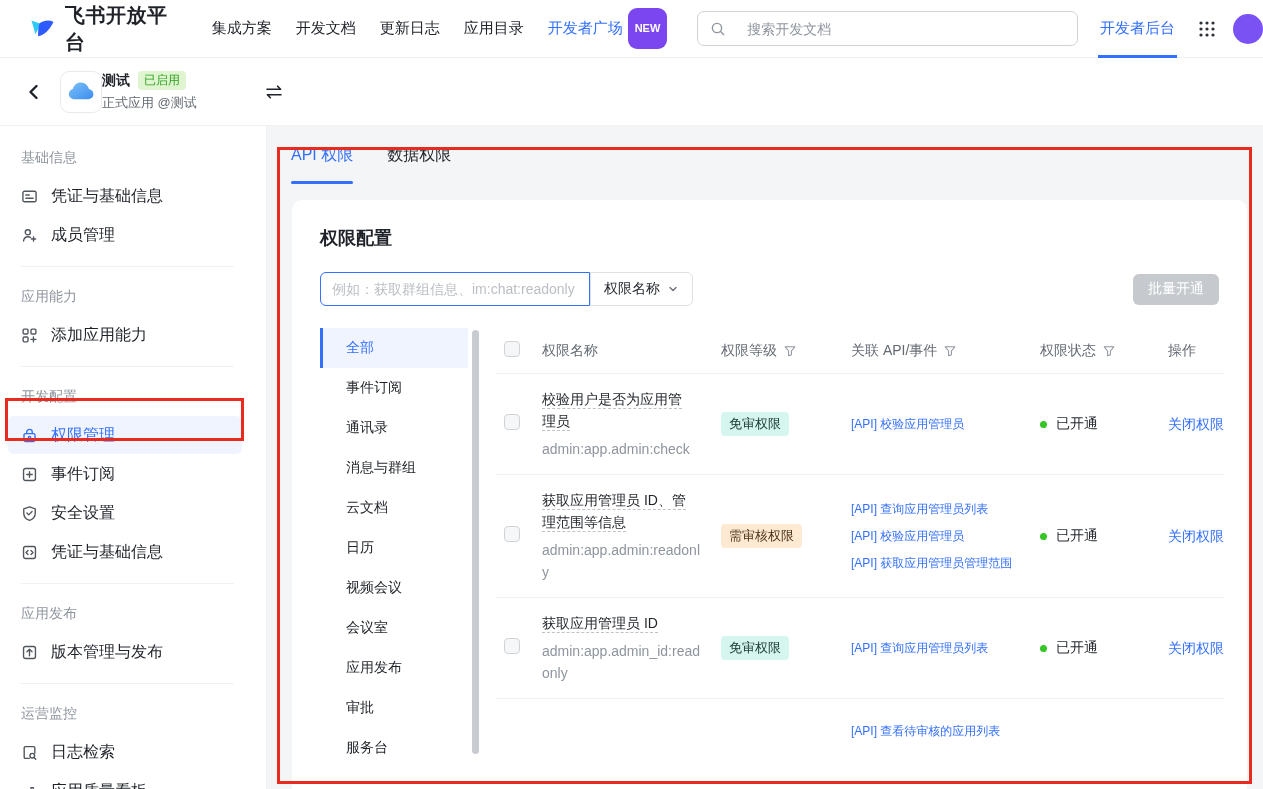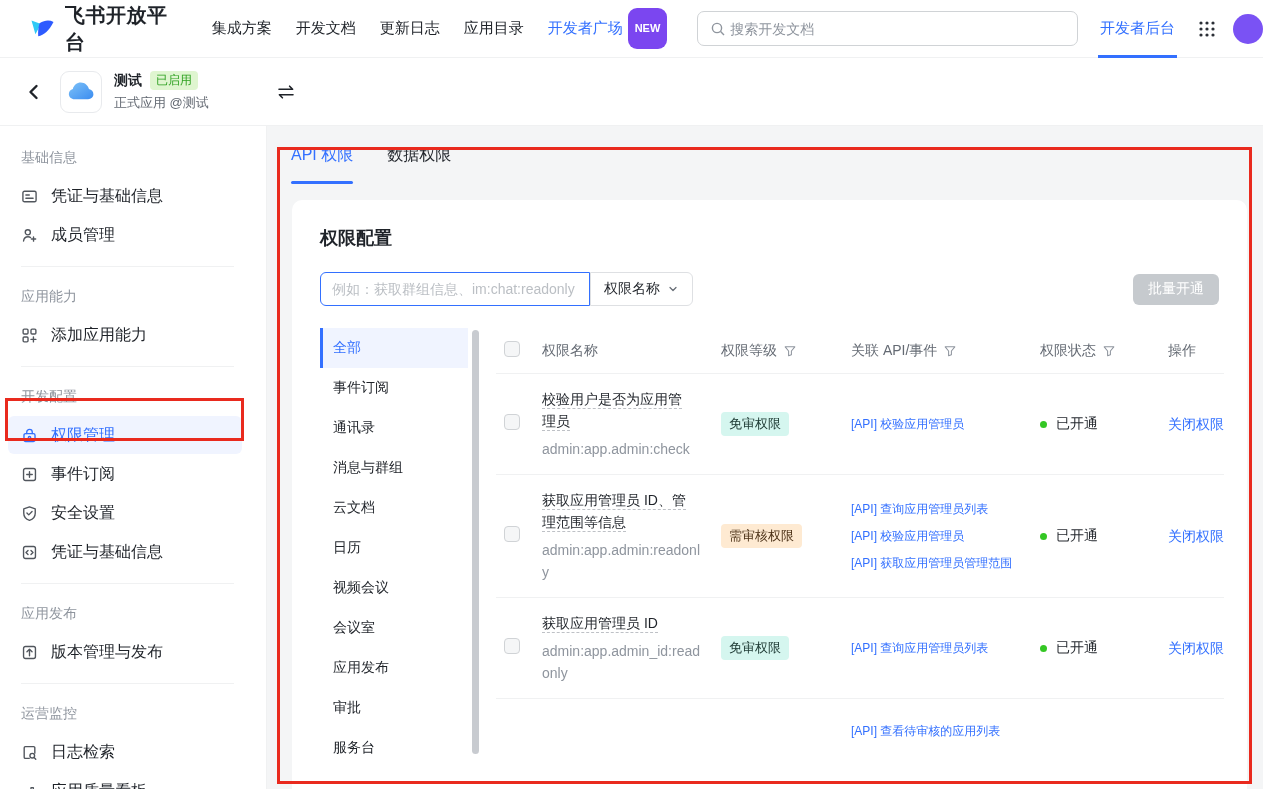--- a/index.html
+++ b/index.html
@@ -10,33 +10,33 @@
   }
   svg { display:block; }
 
   
   .navbar { height:58px; display:flex; align-items:center; padding-left:28px; border-bottom:1px solid #f0f1f2; position:relative; }
   .brand { display:flex; align-items:center; gap:9px; font-size:20px; font-weight:700; letter-spacing:.5px; }
   .nav-items { display:flex; margin-left:26px; gap:24px; font-size:15px; align-items:center; }
   .nav-item { cursor:pointer; display:flex; align-items:center; gap:5px; white-space:nowrap; }
   .nav-item.highlight { color:#3370ff; }
   .badge-new { background:#7b46f0; color:#fff; font-size:11px; font-weight:700; padding:14px 7px; border-radius:9px; line-height:1.2; }
-  .nav-search { margin-left:30px; width:386px; height:35px; border:1px solid #d0d3d6; border-radius:7px; display:flex; align-items:center; padding:0 12px; gap:4px; background:#fff; }
+  .nav-search { margin-left:30px; width:386px; height:35px; border:1px solid #d0d3d6; border-radius:7px; display:flex; align-items:center; padding:0 12px; gap:21px; background:#fff; }
   .nav-search input { border:none; outline:none; flex:1; font-size:14px; color:#1f2329; }
   .nav-search input::placeholder { color:#8f959e; }
   .console { margin-left:22px; color:#3370ff; font-size:15px; height:58px; display:flex; align-items:center; position:relative; white-space:nowrap; cursor:pointer; }
   .console::after { content:''; position:absolute; left:-2px; right:-2px; bottom:0; height:3px; background:#3370ff; }
   .apps-grid { margin-left:22px; cursor:pointer; }
   .avatar { width:30px; height:30px; border-radius:50%; background:#7a52f4; margin-left:16px; flex-shrink:0; }
 
   
   .app-header { height:68px; display:flex; align-items:center; border-bottom:1px solid #f0f1f2; padding-left:24px; }
   .back-btn { cursor:pointer; margin-right:16px; display:flex; }
   .app-tile { width:42px; height:42px; border:1px solid #e8eaed; border-radius:9px; background:#fff; display:flex; align-items:center; justify-content:center; }
-  .app-info { margin-left:12px; }
+  .app-info { }
   .app-name-row { display:flex; align-items:center; gap:8px; }
   .app-name { font-size:14px; font-weight:700; }
   .badge-enabled { background:#dff5d0; color:#2ea121; font-size:12px; padding:1px 6px; border-radius:4px; }
   .app-meta { font-size:13px; color:#646a73; margin-top:4px; }
   .switch-btn { margin-left:66px; cursor:pointer; }
 
   
   .layout { display:flex; height:663px; }
   .sidebar { width:267px; flex-shrink:0; border-right:1px solid #f0f1f2; padding-top:14px; overflow:hidden; }
   .side-title { font-size:14px; color:#8f959e; padding:9px 21px; }
@@ -56,21 +56,21 @@
   .card { background:#fff; border-radius:10px; margin:16px 16px 0 25px; height:660px; padding:26px 28px; }
   .card-title { font-size:18px; font-weight:700; }
   .toolbar { display:flex; align-items:center; margin-top:22px; }
   .search-input { width:270px; height:34px; border:1.5px solid #3370ff; border-radius:6px 0 0 6px; padding:0 11px; font-size:14px; outline:none; }
   .search-input::placeholder { color:#bbbfc4; }
   .filter-select { height:34px; border:1px solid #dee0e3; border-radius:0 6px 6px 0; display:flex; align-items:center; gap:7px; padding:0 13px; font-size:14px; cursor:pointer; background:#fff; }
   .batch-btn { margin-left:auto; background:#c6cace; color:#fff; border:none; font-size:14px; height:31px; padding:0 15px; border-radius:6px; font-family:inherit; }
 
   .panel-body { display:flex; margin-top:22px; position:relative; }
   .categories { width:148px; flex-shrink:0; }
-  .cat-item { height:40px; display:flex; align-items:center; padding-left:10px; font-size:14px; border-left:3px solid transparent; cursor:pointer; white-space:nowrap; }
+  .cat-item { height:40px; display:flex; align-items:center; padding-left:23px; font-size:14px; border-left:3px solid transparent; cursor:pointer; white-space:nowrap; }
   .cat-item.active { background:#f0f4ff; border-left-color:#3370ff; color:#3370ff; }
   .cat-scrollbar { position:absolute; left:152px; top:2px; width:7px; height:424px; background:#c8cbd0; border-radius:4px; }
 
   .ptable { flex:1; margin-left:28px; }
   .thead { display:flex; align-items:center; height:46px; font-size:14px; color:#646a73; border-bottom:1px solid #f0f1f2; }
   .thead .hcell { display:flex; align-items:center; gap:6px; }
   .c-cb { width:38px; padding-left:8px; }
   .c-name { width:178px; padding-left:8px; }
   .c-level { width:130px; padding-left:9px; }
   .c-api { width:190px; padding-left:9px; }

